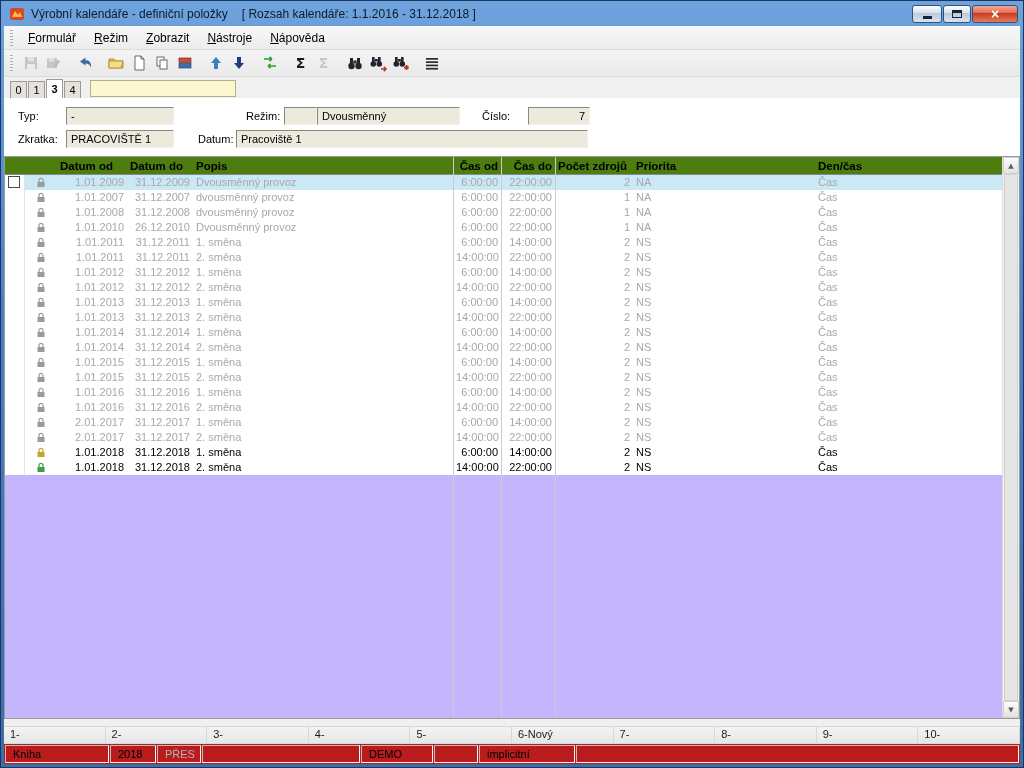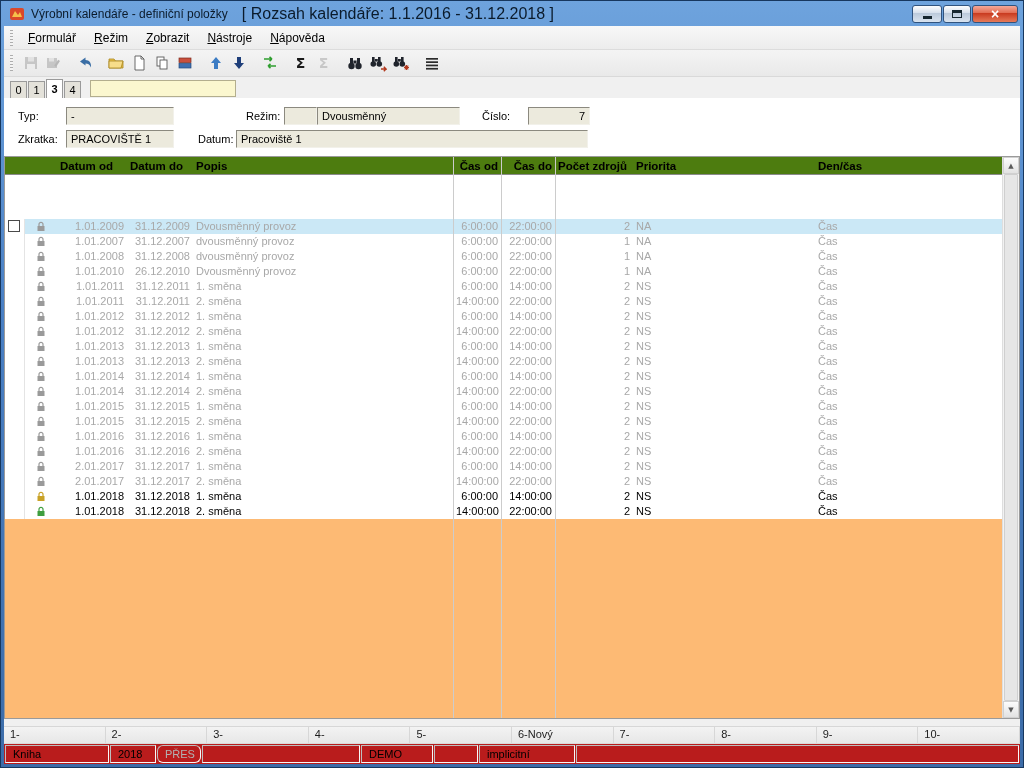--- a/index.html
+++ b/index.html
@@ -7,21 +7,21 @@
   body { font-family:"Liberation Sans", sans-serif; font-size:11px; color:#000; }
 
   .window { width:1024px; height:768px; border:1px solid #17375e;
             background:linear-gradient(180deg,#6ea3dd 0%,#4a80c4 40%,#3c6ca8 100%);
             display:flex; flex-direction:column; }
 
   
   .titlebar { height:25px; display:flex; align-items:center; padding:0 5px 0 8px; }
   .app-icon { width:16px; height:16px; margin-right:6px; flex:0 0 auto; }
   .title { font-size:12px; color:#0b1b2b; white-space:nowrap; }
-  .title-suffix { font-size:16px; color:#0b1b2b; margin-left:14px; white-space:nowrap; }
+  .title-suffix { font-size:12px; color:#0b1b2b; margin-left:14px; white-space:nowrap; }
   .tb-spacer { flex:1; }
   .win-btn { height:18px; display:inline-flex; align-items:center; justify-content:center;
              border:1px solid #30537e; border-radius:3px; margin-left:1px;
              background:linear-gradient(180deg,#fdfdfd 0%,#d5dfec 45%,#bccadb 46%,#d9e3ef 100%); cursor:default; }
   .win-btn.min { width:30px; } .win-btn.max { width:28px; }
   .win-btn.close { width:46px; background:linear-gradient(180deg,#f5a898 0%,#e06a50 45%,#c93b20 46%,#e57a5a 100%); }
   .glyph-min { width:9px; height:3px; background:#16262f; margin-top:8px; }
   .glyph-max { width:10px; height:8px; border:1px solid #16262f; border-top-width:3px; }
   .glyph-close { color:#fff; font-weight:bold; font-size:14px; line-height:14px; }
 
@@ -69,21 +69,21 @@
   .w-popislabel { width:38px; } .w-popis { width:352px; }
 
   
   :root { --grid: 20px 32px 70px 66px 260px 48px 54px 78px 182px 1fr; }
   .tablewrap { flex:1; min-height:0; display:flex; border:1px solid #9a9a9a; margin-bottom:7px; background:#fff; }
   .tmain { flex:1; min-width:0; display:flex; flex-direction:column; position:relative; }
   .thead { display:grid; grid-template-columns:var(--grid); height:18px; align-items:center;
            border-bottom:1px solid #8a8a8a; background:#4d7c0f; font-weight:bold; }
   .thead .hc { padding:0 3px; white-space:nowrap; overflow:hidden; font-size:11.5px; }
   .thead .hc.r { text-align:right; }
-  .tbody { flex:1; overflow:hidden; background:#fdba74;margin-top:44px; }
+  .tbody { flex:1; overflow:hidden; background:#c4b5fd; }
   .trow { display:grid; grid-template-columns:var(--grid); height:15px; line-height:15px; background:#fff; }
   .trow .c { padding:0 3px; white-space:nowrap; overflow:hidden; }
   .trow .c.r { text-align:right; }
   .trow.locked { color:#a8a8a8; }
   .trow.selected { background:#cbe8f6; }
   .trow .c.sel { background:#fff; border-right:1px solid #e4e4e4; padding:0; }
   .sel-box { display:block; width:12px; height:12px; margin:1px 0 0 3px; background:#fff; border:1px solid #4a4a4a; }
   .c.iconcell { display:flex; align-items:center; justify-content:center; padding:0; }
   .lock-gray { color:#9a9a9a; } .lock-yellow { color:#c9a227; } .lock-green { color:#3f9e3f; }
   .vline { position:absolute; top:0; bottom:0; width:1px; background:#cccccc; }
@@ -99,21 +99,21 @@
               background:#e6e6e6; border:1px solid #cfcfcf; border-radius:1px; }
 
   
   .fkeybar { height:17px; display:flex; background:linear-gradient(#f3f3f3,#e7e7e7); border-top:1px solid #d7d7d7; }
   .fkey { flex:1; border-right:1px solid #d7d7d7; padding:1px 0 0 6px; font-size:11px; color:#1c1c1c; white-space:nowrap; }
 
   
   .statusbar { height:21px; display:flex; background:#b91c1c; border-top:1px solid #dadada; align-items:stretch; }
   .scell { border:1px solid; border-color:#bdbdbd #f8f8f8 #f8f8f8 #bdbdbd; margin:1px 0 1px 1px;
            padding:2px 0 0 7px; font-size:11px; white-space:nowrap; overflow:hidden; }
-  .sc0 { width:104px; } .sc1 { width:46px; } .sc2 { width:44px; color:#b2b2b2;border-radius:6px; }
+  .sc0 { width:104px; } .sc1 { width:46px; } .sc2 { width:44px; color:#b2b2b2; }
   .sc3 { width:158px; } .sc4 { width:72px; } .sc5 { width:44px; }
   .sc6 { width:96px; } .sc7 { flex:1; margin-right:1px; }
 </style>
 </head>
 <body>
 
 <div class="window">
 
   <div class="titlebar">
     <span class="app-icon">

